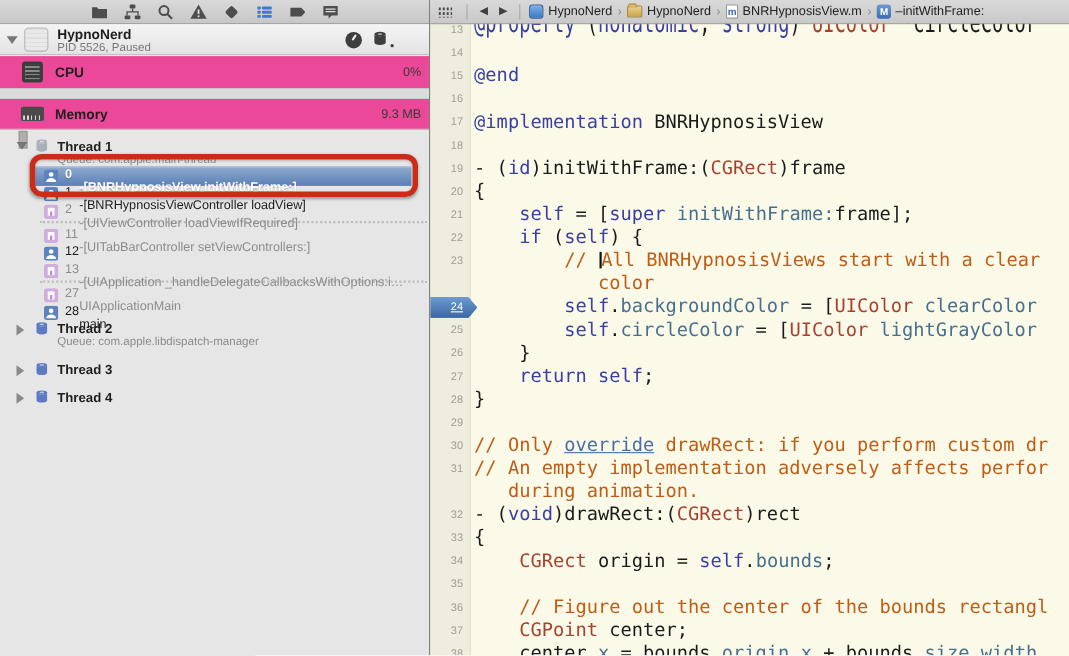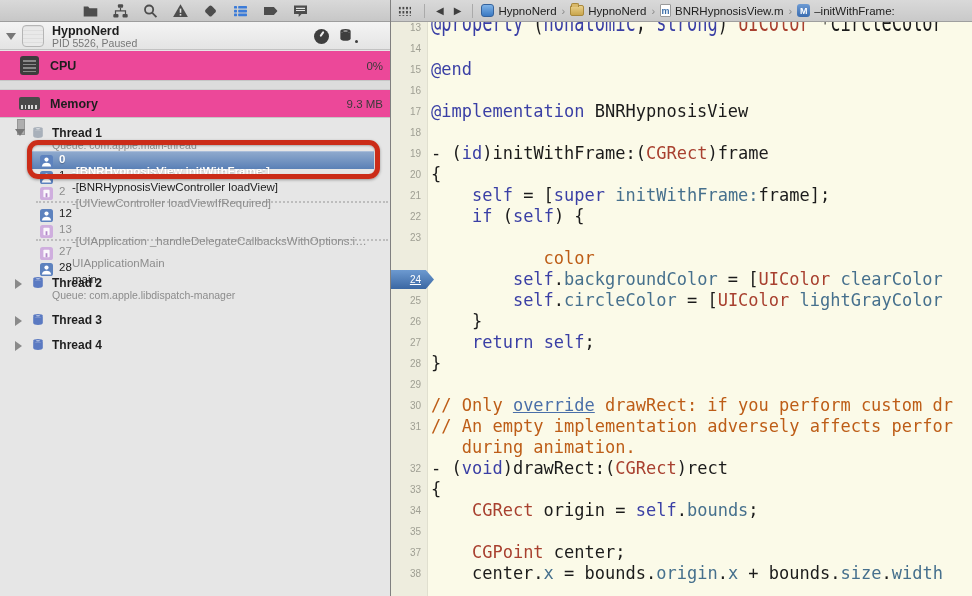--- a/index.html
+++ b/index.html
@@ -237,20 +237,29 @@
         <div class="frow dim">
           <span class="f-ic"><svg viewBox="0 0 13 13">
               <rect width="13" height="13" rx="2.6" fill="#cfaede"></rect>
               <rect x="3.4" y="2.8" width="6.2" height="7.4" rx="0.8" fill="#fff" opacity=".9"></rect>
               <rect x="5.6" y="6.2" width="1.8" height="4" fill="#b288c9"></rect>
             </svg></span>
           <span class="f-num">2</span>
           <span class="f-text">-[UIViewController loadViewIfRequired]</span>
         </div>
         <div class="fsep"></div>
+        <div class="frow dim">
+          <span class="f-ic"><svg viewBox="0 0 13 13">
+              <rect width="13" height="13" rx="2.6" fill="#cfaede"></rect>
+              <rect x="3.4" y="2.8" width="6.2" height="7.4" rx="0.8" fill="#fff" opacity=".9"></rect>
+              <rect x="5.6" y="6.2" width="1.8" height="4" fill="#b288c9"></rect>
+            </svg></span>
+          <span class="f-num">11</span>
+          <span class="f-text">-[UITabBarController setViewControllers:]</span>
+        </div>
         <div class="frow">
           <span class="f-ic"><svg viewBox="0 0 13 13">
               <rect width="13" height="13" rx="2.6" fill="#5d82be"></rect>
               <circle cx="6.5" cy="4.6" r="2.1" fill="#fff"></circle>
               <path d="M1.8 11.4c.4-2.6 2.4-3.6 4.7-3.6s4.3 1 4.7 3.6z" fill="#fff"></path>
             </svg></span>
           <span class="f-num">12</span>
         </div>
         <div class="frow dim">
           <span class="f-ic"><svg viewBox="0 0 13 13">
@@ -355,20 +364,21 @@
         <div class="crow">
           <div class="gut">21</div>
           <div class="codetxt"><span class="seg-pl">    </span><span class="seg-kw">self</span><span class="seg-pl"> = [</span><span class="seg-kw">super</span><span class="seg-pl"> </span><span class="seg-me">initWithFrame:</span><span class="seg-pl">frame];</span></div>
         </div>
         <div class="crow">
           <div class="gut">22</div>
           <div class="codetxt"><span class="seg-pl">    </span><span class="seg-kw">if</span><span class="seg-pl"> (</span><span class="seg-kw">self</span><span class="seg-pl">) {</span></div>
         </div>
         <div class="crow">
           <div class="gut">23</div>
+          <div class="codetxt"><span class="seg-pl">        </span><span class="seg-co">// </span><span class="seg-caret"></span><span class="seg-co">All BNRHypnosisViews start with a clear</span></div>
         </div>
         <div class="crow">
           <div class="gut"></div>
           <div class="codetxt"><span class="seg-co">           color</span></div>
         </div>
         <div class="crow">
           <div class="ptr"></div>
           <div class="gut gwhite">24</div>
           <div class="codetxt"><span class="seg-pl">        </span><span class="seg-kw">self</span><span class="seg-pl">.</span><span class="seg-me">backgroundColor</span><span class="seg-pl"> = [</span><span class="seg-cl">UIColor</span><span class="seg-pl"> </span><span class="seg-me">clearColor</span></div>
         </div>
@@ -412,20 +422,24 @@
           <div class="gut">33</div>
           <div class="codetxt"><span class="seg-pl">{</span></div>
         </div>
         <div class="crow">
           <div class="gut">34</div>
           <div class="codetxt"><span class="seg-pl">    </span><span class="seg-cl">CGRect</span><span class="seg-pl"> origin = </span><span class="seg-kw">self</span><span class="seg-pl">.</span><span class="seg-me">bounds</span><span class="seg-pl">;</span></div>
         </div>
         <div class="crow">
           <div class="gut">35</div>
           <div class="codetxt"></div>
+        </div>
+        <div class="crow">
+          <div class="gut">36</div>
+          <div class="codetxt"><span class="seg-pl">    </span><span class="seg-co">// Figure out the center of the bounds rectangl</span></div>
         </div>
         <div class="crow">
           <div class="gut">37</div>
           <div class="codetxt"><span class="seg-pl">    </span><span class="seg-cl">CGPoint</span><span class="seg-pl"> center;</span></div>
         </div>
         <div class="crow">
           <div class="gut">38</div>
           <div class="codetxt"><span class="seg-pl">    center.</span><span class="seg-me">x</span><span class="seg-pl"> = bounds.</span><span class="seg-me">origin</span><span class="seg-pl">.</span><span class="seg-me">x</span><span class="seg-pl"> + bounds.</span><span class="seg-me">size</span><span class="seg-pl">.</span><span class="seg-me">width</span></div>
         </div>
       </div>

